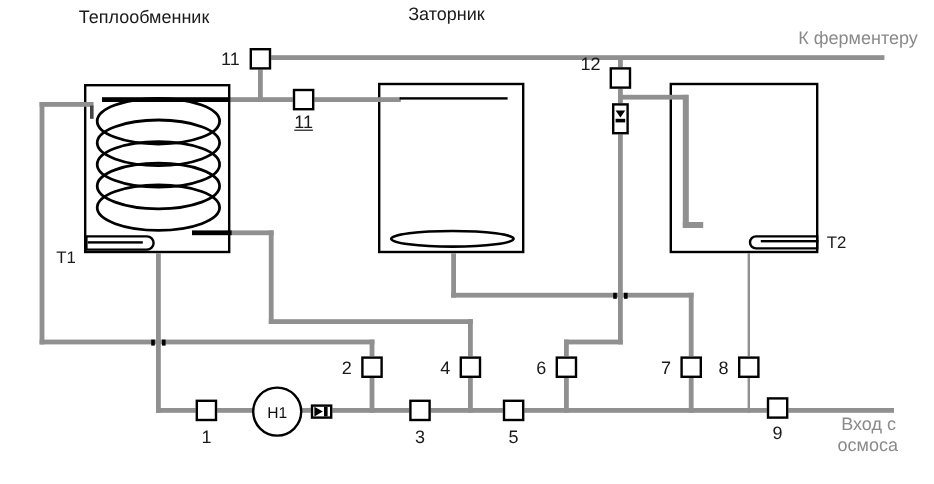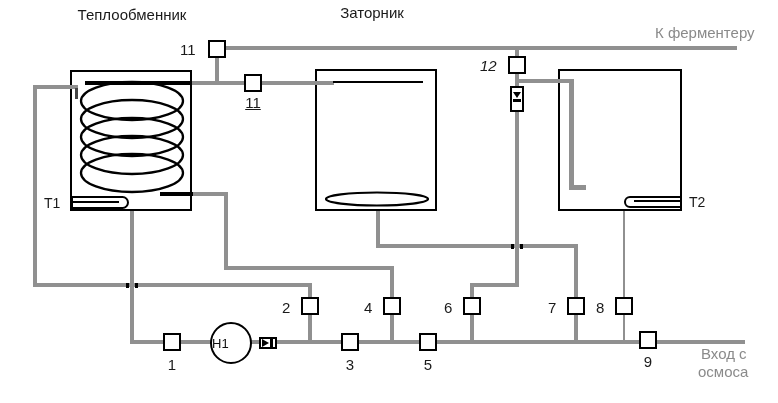--- a/index.html
+++ b/index.html
@@ -6,31 +6,31 @@
   #stage{position:relative;width:778px;height:403px;background:#fff;overflow:hidden;
          font-family:"Liberation Sans",sans-serif;}
   .tank{position:absolute;background:#fff;border:2.5px solid #000;z-index:1;box-sizing:border-box;}
   .svglayer{position:absolute;left:0;top:0;z-index:2;}
   .pipe{position:absolute;background:#909090;z-index:3;}
   .bar{position:absolute;background:#000;z-index:3;}
   .valve{position:absolute;width:18px;height:18px;background:#fff;border:2.2px solid #000;
          z-index:4;box-sizing:border-box;}
   .pump{position:absolute;width:42px;height:42px;background:#fff;border:2.5px solid #000;
         border-radius:50%;z-index:4;box-sizing:border-box;display:flex;align-items:center;
-        justify-content:flex-start;font-size:13px;color:#111;}
+        justify-content:center;font-size:13px;color:#111;}
   .capsule{position:absolute;background:#fff;border:2px solid #000;z-index:4;box-sizing:border-box;}
   .innerline{position:absolute;background:#000;z-index:5;}
   .check{position:absolute;background:#fff;border:2px solid #000;z-index:4;box-sizing:border-box;}
   .tri-right{position:absolute;width:0;height:0;border-top:4px solid transparent;
              border-bottom:4px solid transparent;border-left:7px solid #000;z-index:5;}
   .tri-down{position:absolute;width:0;height:0;border-left:4.5px solid transparent;
             border-right:4.5px solid transparent;border-top:6px solid #000;z-index:5;}
   .tick{position:absolute;background:#000;z-index:5;}
   .lbl{position:absolute;color:#1a1a1a;font-size:15px;z-index:6;white-space:nowrap;}
-  .lbl.center{text-align:center;} .lbl.right{text-align:left;}
+  .lbl.center{text-align:center;} .lbl.right{text-align:center;}
   .muted{color:#8a8a8a;}
 </style>
 </head>
 <body>
 
 <div id="stage">
 
   <div class="tank" style="left:70px;top:70px;width:122px;height:141px;"></div>
   <div class="tank" style="left:315px;top:69px;width:122px;height:142px;"></div>
   <div class="tank" style="left:558px;top:69px;width:124px;height:142px;"></div>
@@ -121,36 +121,36 @@
 
   <div class="pump" style="left:210px;top:322px;">
     <span>Н1</span>
   </div>
 
   <div class="capsule" style="left:71px;top:196px;width:58px;height:13px;border-radius:0 7px 7px 0;"></div>
   <div class="innerline" style="left:73px;top:201px;width:46px;height:2px;"></div>
   <div class="capsule" style="left:624px;top:196px;width:58px;height:12px;border-radius:7px 0 0 7px;"></div>
   <div class="innerline" style="left:634px;top:200px;width:48px;height:2px;"></div>
 
-  <div class="lbl center" style="left:47px;top:6px;width:170px;">Теплообменник</div>
+  <div class="lbl center" style="left:35px;top:6px;width:170px;">Теплообменник</div>
   <div class="lbl center" style="left:312px;top:4px;width:120px;">Заторник</div>
 
   <div class="lbl right muted" style="left:655px;top:24px;width:120px;">К ферментеру</div>
   <div class="lbl muted" style="left:701px;top:345px;">Вход с</div>
   <div class="lbl muted" style="left:698px;top:363px;">осмоса</div>
 
-  <div class="lbl right" style="left:44px;top:195px;width:22px;font-size:14px;">T1</div>
+  <div class="lbl right" style="left:44px;top:206px;width:22px;font-size:14px;">T1</div>
   <div class="lbl" style="left:689px;top:194px;font-size:14px;">T2</div>
 
   <div class="lbl center" style="left:163px;top:356px;width:18px;">1</div>
   <div class="lbl right" style="left:282px;top:299px;width:14px;">2</div>
   <div class="lbl center" style="left:341px;top:356px;width:18px;">3</div>
   <div class="lbl right" style="left:364px;top:299px;width:14px;">4</div>
   <div class="lbl center" style="left:419px;top:356px;width:18px;">5</div>
   <div class="lbl right" style="left:444px;top:299px;width:14px;">6</div>
   <div class="lbl right" style="left:548px;top:299px;width:14px;">7</div>
   <div class="lbl right" style="left:596px;top:299px;width:14px;">8</div>
   <div class="lbl center" style="left:639px;top:353px;width:18px;">9</div>
   <div class="lbl right" style="left:180px;top:41px;width:24px;">11</div>
   <div class="lbl center" style="left:244px;top:94px;width:18px;text-decoration:underline;">11</div>
-  <div class="lbl right" style="left:480px;top:57px;width:24px;font-style:italic;">12</div>
+  <div class="lbl right" style="left:480px;top:45px;width:24px;">12</div>
 
 </div>
 
 </body></html>

